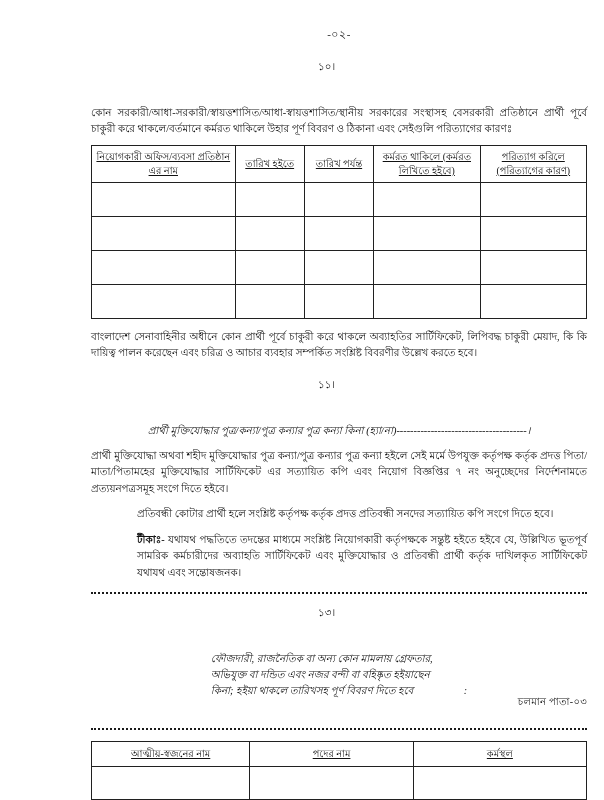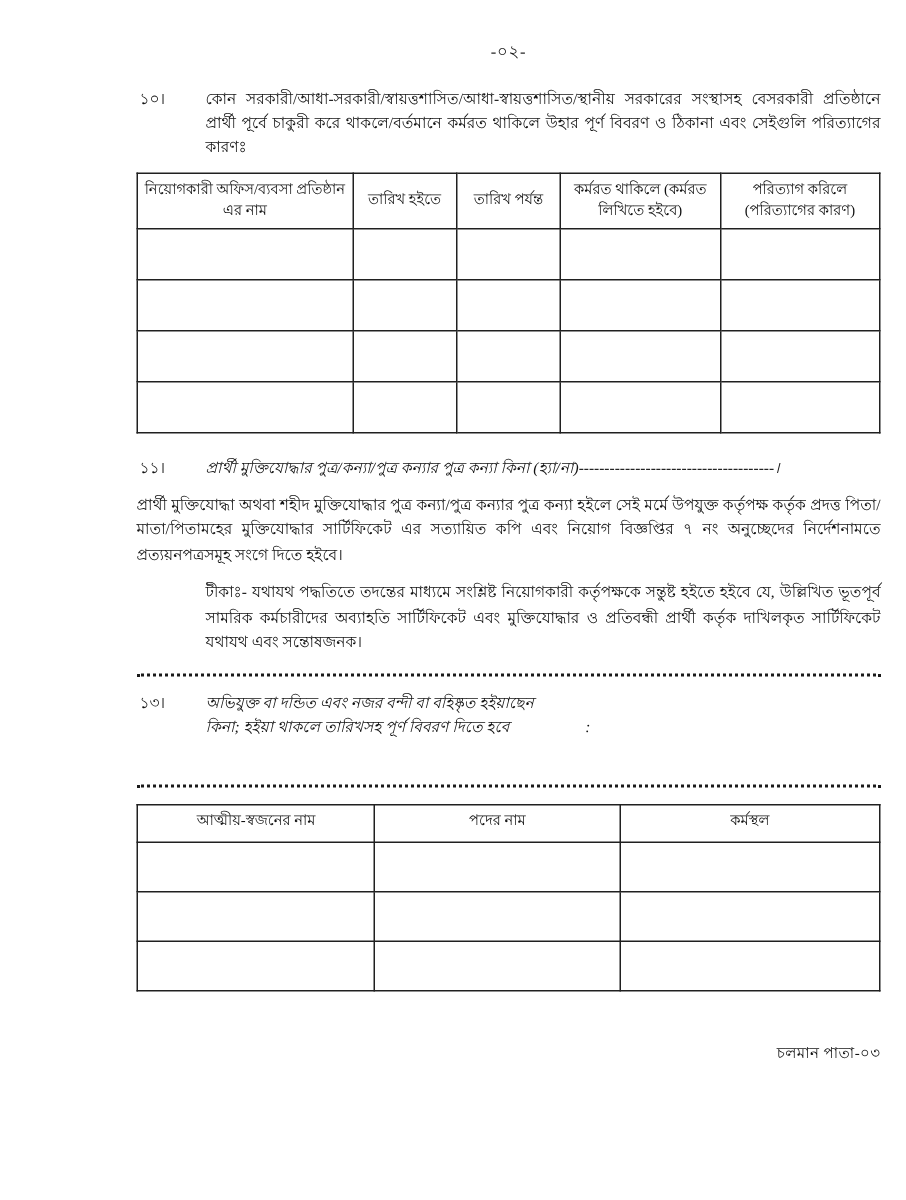--- a/index.html
+++ b/index.html
@@ -27,24 +27,25 @@
     text-align: center;
     font-size: 11px;
     letter-spacing: 0.5px;
     margin: 0 0 14px 0;
     color: #1a1a1a;
   }
 
   
   .clause {
     display: flex;
-    align-items: flex-start;
+    align-items: center;
     font-size: 10.3px;
     line-height: 1.55;
     margin-bottom: 6px;
+    flex-direction: column;
   }
   .clause-num {
     width: 46px;
     flex: 0 0 46px;
     font-size: 10.3px;
     line-height: 1.55;
     padding-left: 2px;
     box-sizing: border-box;
   }
   .clause-body {
@@ -56,28 +57,29 @@
 
   .para {
     font-size: 10.3px;
     line-height: 1.6;
     text-align: justify;
     margin: 9px 0 9px 0;
   }
   .para.indent {
     margin-left: 46px;
   }
-  .bold { font-weight: normal; }
+  .bold { font-weight: bold; }
 
   
   table.form-table {
     border-collapse: collapse;
     width: 100%;
     margin: 8px 0 10px 0;
     table-layout: fixed;
+    text-decoration: underline;
   }
   table.form-table th,
   table.form-table td {
     border: 1px solid #202020;
     font-weight: normal;
     font-size: 9.8px;
     line-height: 1.45;
     text-align: center;
     vertical-align: middle;
     padding: 3px 3px;
@@ -168,41 +170,44 @@
       <tr>
         <td class="empty-cell"></td>
         <td class="empty-cell"></td>
         <td class="empty-cell"></td>
         <td class="empty-cell"></td>
         <td class="empty-cell"></td>
       </tr>
     </tbody>
   </table>
 
+  <div class="para">বাংলাদেশ সেনাবাহিনীর অধীনে কোন প্রার্থী পূর্বে চাকুরী করে থাকলে অব্যাহতির সার্টিফিকেট, লিপিবদ্ধ চাকুরী মেয়াদ, কি কি দায়িত্ব পালন করেছেন এবং চরিত্র ও আচার ব্যবহার সম্পর্কিত সংশ্লিষ্ট বিবরণীর উল্লেখ করতে হবে।</div>
 
   <div class="spacer-sm"></div>
 
   <div class="clause">
     <div class="clause-num">১১।</div>
     <div class="clause-body nojustify">প্রার্থী মুক্তিযোদ্ধার পুত্র/কন্যা/পুত্র কন্যার পুত্র কন্যা কিনা (হ্যা/না)--------------------------------------।</div>
   </div>
 
   <div class="para">প্রার্থী মুক্তিযোদ্ধা অথবা শহীদ মুক্তিযোদ্ধার পুত্র কন্যা/পুত্র কন্যার পুত্র কন্যা হইলে সেই মর্মে উপযুক্ত কর্তৃপক্ষ কর্তৃক প্রদত্ত পিতা/মাতা/পিতামহের মুক্তিযোদ্ধার সার্টিফিকেট এর সত্যায়িত কপি এবং নিয়োগ বিজ্ঞপ্তির ৭ নং অনুচ্ছেদের নির্দেশনামতে প্রত্যয়নপত্রসমূহ সংগে দিতে হইবে।</div>
 
 
+  <div class="para indent">প্রতিবন্ধী কোটার প্রার্থী হলে সংশ্লিষ্ট কর্তৃপক্ষ কর্তৃক প্রদত্ত প্রতিবন্ধী সনদের সত্যায়িত কপি সংগে দিতে হবে।</div>
 
   <div class="para indent">
     <span class="bold">টীকাঃ-</span><span> যথাযথ পদ্ধতিতে তদন্তের মাধ্যমে সংশ্লিষ্ট নিয়োগকারী কর্তৃপক্ষকে সন্তুষ্ট হইতে হইবে যে, উল্লিখিত ভূতপূর্ব সামরিক কর্মচারীদের অব্যাহতি সার্টিফিকেট এবং মুক্তিযোদ্ধার ও প্রতিবন্ধী প্রার্থী কর্তৃক দাখিলকৃত সার্টিফিকেট যথাযথ এবং সন্তোষজনক।</span>
   </div>
 
   <hr class="divider-dotted">
 
   <div class="clause">
     <div class="clause-num">১৩।</div>
     <div class="clause-body nojustify">
+      <div>ফৌজদারী, রাজনৈতিক বা অন্য কোন মামলায় গ্রেফতার,</div>
       <div>অভিযুক্ত বা দন্ডিত এবং নজর বন্দী বা বহিষ্কৃত হইয়াছেন</div>
       <div>
         <span>কিনা; হইয়া থাকলে তারিখসহ পূর্ণ বিবরণ দিতে হবে</span><span class="colon-field">:</span>
       </div>
     </div>
   </div>
 
   <hr class="divider-dotted" style="margin-top:29px;">
 
 

